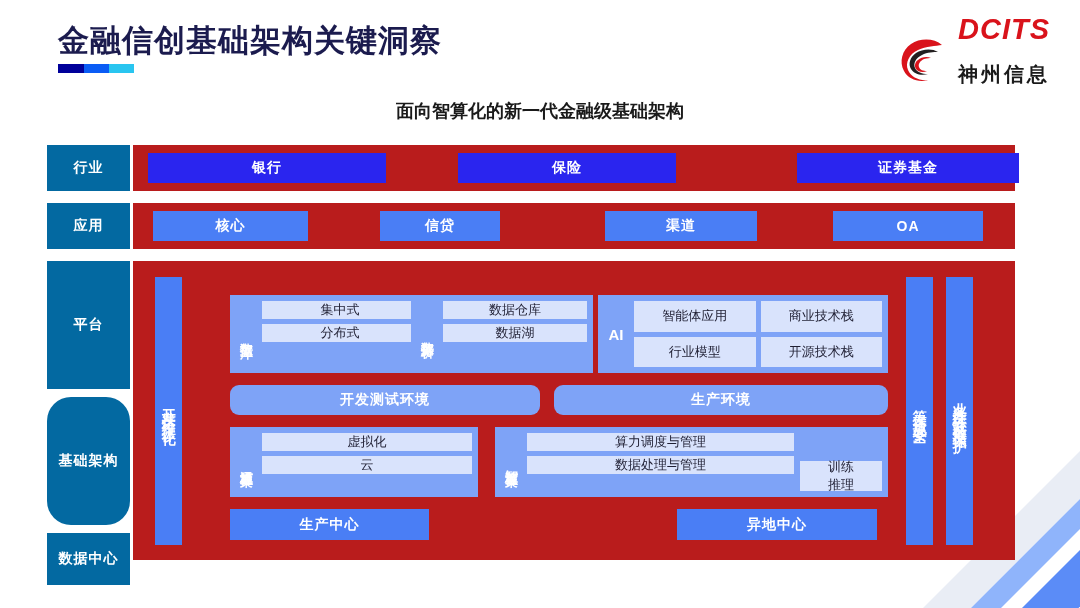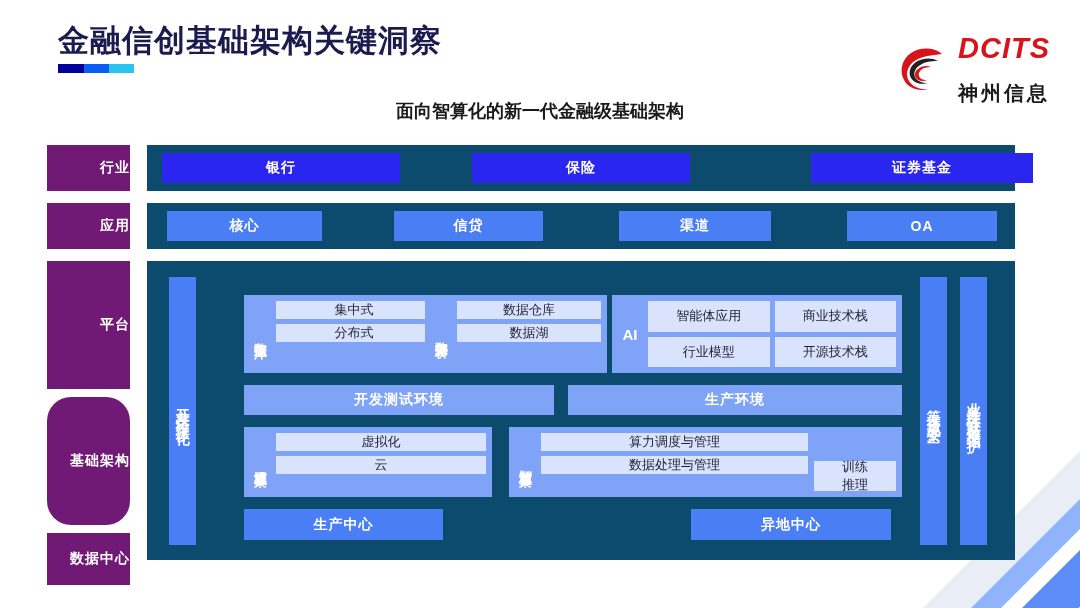--- a/index.html
+++ b/index.html
@@ -24,38 +24,38 @@
   .title {
     position: absolute; left: 58px; top: 20px;
     font-size: 31px; font-weight: bold; color: #1b1b4e; letter-spacing: 1px;
   }
   .title-rule { position: absolute; left: 58px; top: 64px; width: 76px; height: 9px; display: flex; }
   .title-rule span { height: 100%; }
   .tr1 { width: 34%; background: #00009a; }
   .tr2 { width: 33%; background: #0a5cf5; }
   .tr3 { width: 33%; background: #29c5f0; }
 
-  .logo { position: absolute; right: 30px; top: 34px; display: flex; align-items: center; gap: 8px; }
+  .logo { position: absolute; right: 30px; top: 15px; display: flex; align-items: flex-end; gap: 8px; }
   .logo-mark { width: 52px; height: 48px; }
   .logo-text { display: flex; flex-direction: column; line-height: 1; }
   .logo-en { font-size: 29px; font-weight: bold; font-style: italic; color: #d9131b; letter-spacing: 1px; }
   .logo-cn { font-size: 20px; font-weight: bold; color: #1a1a1a; letter-spacing: 3px; margin-top: 20px; }
 
   .subtitle {
     position: absolute; left: 0; right: 0; top: 99px;
     text-align: center; font-size: 18px; font-weight: bold; color: #1a1a1a;
   }
 
   
-  .rail { position: absolute; left: 47px; width: 83px; background: #701a75; color:#fff;
-          display: flex; align-items: center; justify-content: flex-end;
+  .rail { position: absolute; left: 47px; width: 83px; background: #0369a1; color:#fff;
+          display: flex; align-items: center; justify-content: center;
           font-size: 14px; font-weight: bold; letter-spacing: 1px; }
 
   
-  .panel { position: absolute; left: 147px; right: 65px; background: #0c4a6e; }
+  .panel { position: absolute; left: 133px; right: 65px; background: #b91c1c; }
 
   .chip {
     display: flex; align-items: center; justify-content: center;
     color: #fff; font-weight: bold; font-size: 14px; letter-spacing: 1px;
   }
   .chip-industry { background: #2a25ef; height: 30px; }
   .chip-app { background: #4a7ef5; height: 30px; }
 
   
   .vbar {
@@ -77,21 +77,21 @@
   .group-grid { flex: 1; display: grid; grid-template-columns: 1fr 1fr; gap: 5px; }
   .cell {
     background: #d9e3fc; color: #1f1f33; font-size: 13px;
     display: flex; align-items: center; justify-content: center;
   }
   .cell-tall { background: #d9e3fc; color:#1f1f33; font-size: 13px; line-height: 1.35;
                display:flex; align-items:center; justify-content:center; text-align:center; }
 
   .bar-env {
     position: absolute; background: #7ea3f7; color: #fff; font-weight: bold; font-size: 14px;
-    display: flex; align-items: center; justify-content: center; letter-spacing: 1px;
+    display: flex; align-items: center; justify-content: center; letter-spacing: 1px; border-radius: 9px;
   }
   .bar-center {
     position: absolute; background: #4a7ef5; color: #fff; font-weight: bold; font-size: 14px;
     display: flex; align-items: center; justify-content: center; letter-spacing: 1px;
   }
   .ai-label { color:#fff; font-weight:bold; font-size:15px; display:flex; align-items:center;
               justify-content:center; flex:0 0 auto; width: 24px; letter-spacing:0; }
 </style>
 </head>
 <body>
@@ -144,21 +144,21 @@
     </div>
 
   <div class="panel" style="top:145px;height:46px;">
     <div class="chip chip-industry" style="position:absolute;left:15px;top:8px;width:238px;">银行</div>
     <div class="chip chip-industry" style="position:absolute;left:325px;top:8px;width:218px;">保险</div>
     <div class="chip chip-industry" style="position:absolute;left:628px;top:8px;width:222px;margin-left:36px;">证券基金</div>
   </div>
 
   <div class="panel" style="top:203px;height:46px;">
     <div class="chip chip-app" style="position:absolute;left:20px;top:8px;width:155px;">核心</div>
-    <div class="chip chip-app" style="position:absolute;left:247px;top:8px;width:149px;">信贷</div>
+    <div class="chip chip-app" style="position:absolute;left:247px;top:8px;width:120px;">信贷</div>
     <div class="chip chip-app" style="position:absolute;left:472px;top:8px;width:152px;">渠道</div>
     <div class="chip chip-app" style="position:absolute;left:700px;top:8px;width:150px;">OA</div>
   </div>
 
   <div class="panel" style="top:261px;height:299px;">
 
     <div class="vbar" style="left:22px;top:16px;width:27px;height:268px;">开发运维一体化</div>
 
     <div class="vbar" style="left:773px;top:16px;width:27px;height:268px;">等保合规安全</div>
     <div class="vbar" style="left:813px;top:16px;width:27px;height:268px;">业务连续性及数据保护</div>

